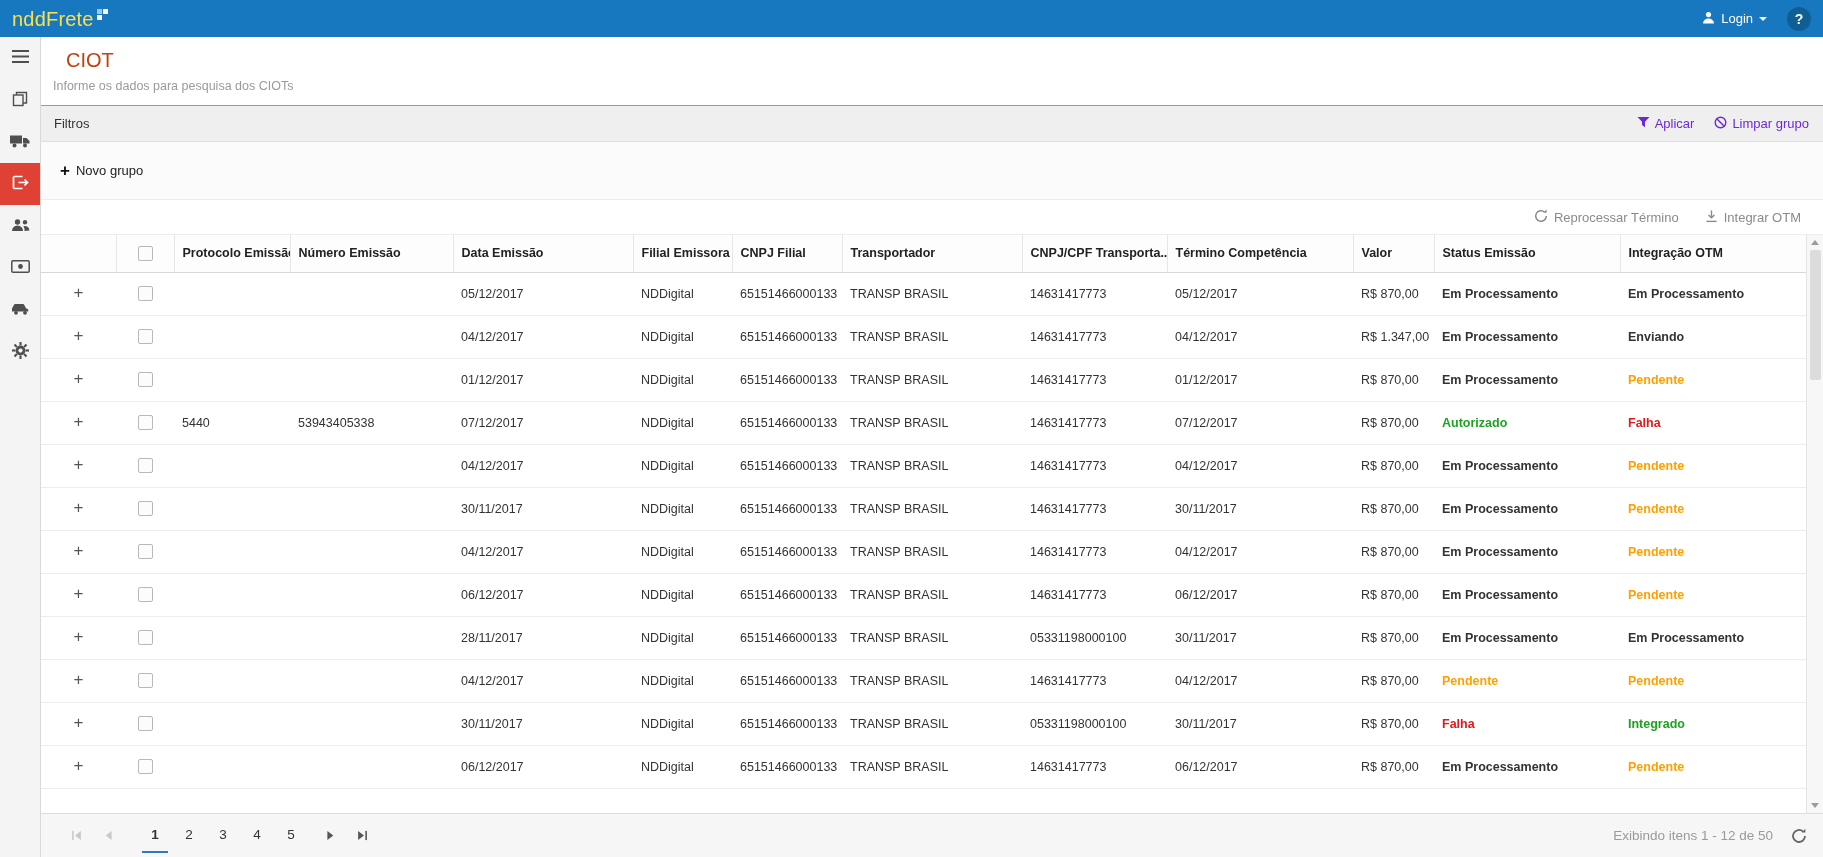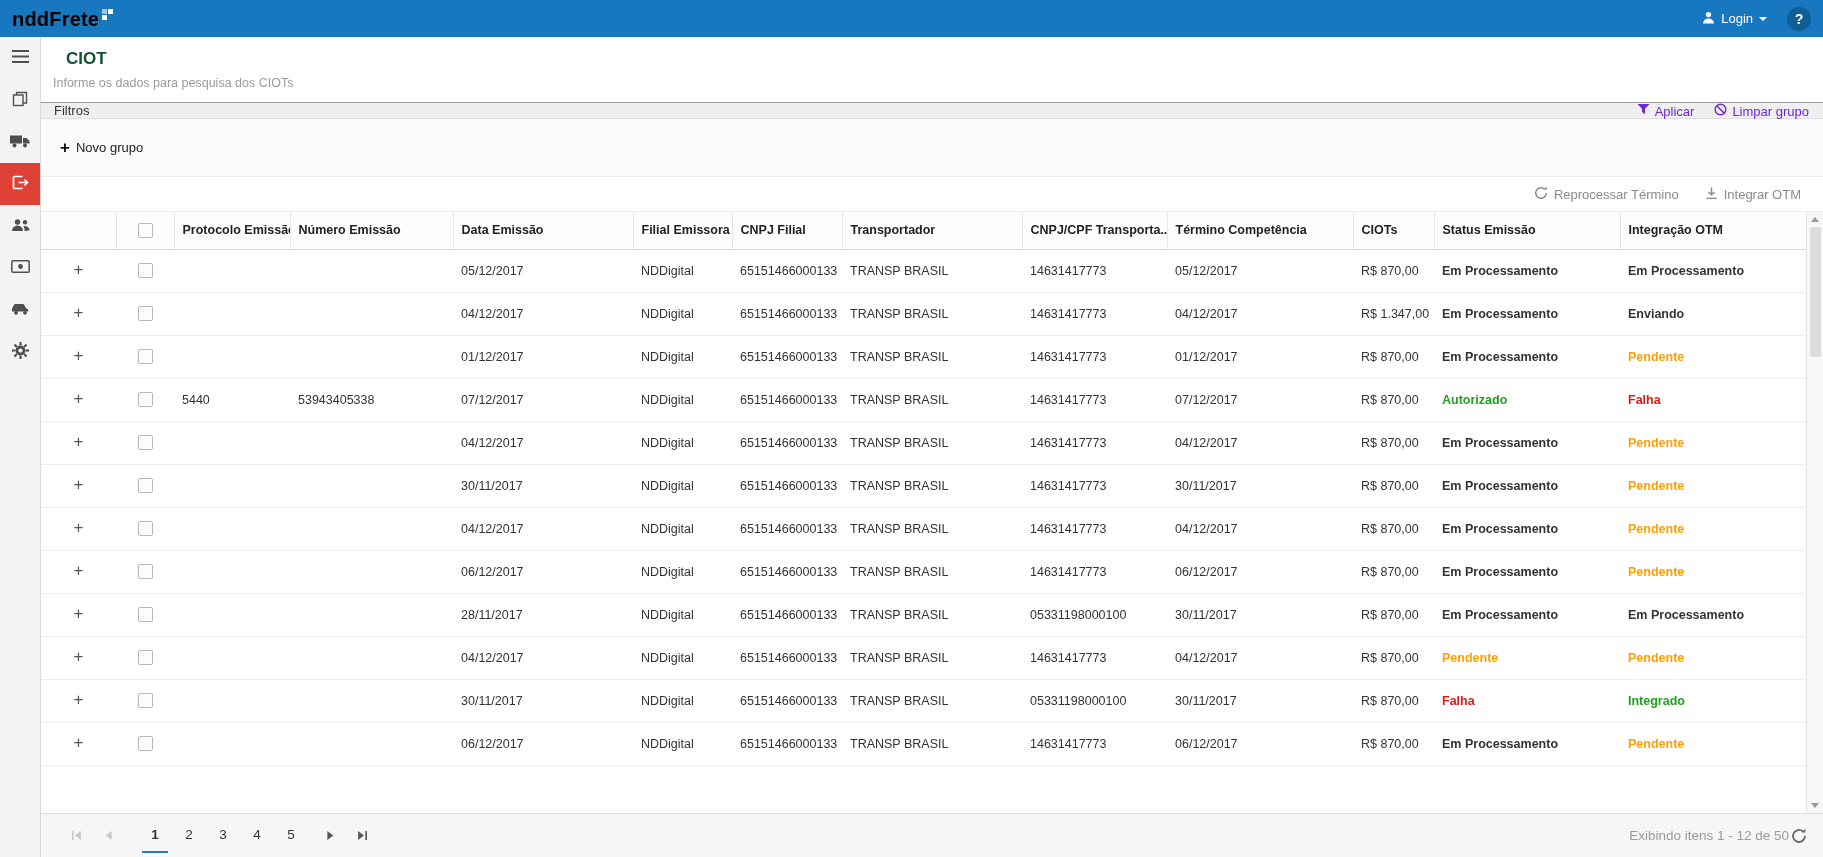--- a/index.html
+++ b/index.html
@@ -9,43 +9,43 @@
     --topbar:#1878bf; --active-sidebar:#df4134;
     --status-dark:#333333; --status-orange:#ffa000;
     --status-green:#21a121; --status-red:#e01a1a;
     --pager-accent:#2a7cbe;
   }
   .app{width:1823px;height:857px;display:flex;flex-direction:column}
 
   
   .topbar{height:37px;background:var(--topbar);display:flex;align-items:center;padding:0 12px;flex:0 0 auto}
   .brand{display:flex;align-items:flex-start;gap:3px;cursor:pointer}
-  .brand-text{color:#000000;font-size:20px;font-weight:bold;line-height:26px;letter-spacing:.2px}
+  .brand-text{color:#fde047;font-size:20px;font-weight:normal;line-height:26px;letter-spacing:.2px}
   .brand-logo{display:grid;grid-template-columns:5px 5px;grid-gap:1px;margin-top:3px}
   .brand-logo i{width:5px;height:5px;background:#fff;display:block}
   .brand-logo i.lt{background:#9ec7e4}
   .brand-logo i.empty{background:transparent}
   .topbar-right{margin-left:auto;display:flex;align-items:center;gap:12px}
   .login-btn{display:flex;align-items:center;gap:6px;color:#fff;font-size:13px;padding:4px 8px;cursor:pointer;border-radius:3px}
   .caret-down{width:0;height:0;border-left:4px solid transparent;border-right:4px solid transparent;border-top:4px solid #fff}
   .help-btn{width:24px;height:24px;border-radius:50%;background:#0f5f95;color:#fff;font-weight:bold;display:flex;align-items:center;justify-content:center;font-size:14px;cursor:pointer}
 
   
   .shell{display:flex;flex:1;min-height:0}
   .sidebar{width:41px;background:#f4f4f4;border-right:1px solid #d9d9d9;display:flex;flex-direction:column;flex:0 0 auto}
   .side-item{height:42px;display:flex;align-items:center;justify-content:center;color:#4f4f4f;cursor:pointer}
   .side-item.active{background:var(--active-sidebar);color:#fff}
 
   
   .content{flex:1;display:flex;flex-direction:column;min-width:0;background:#fff}
   .page-head{padding:12px 0 12px 0;flex:0 0 auto}
-  .page-title{font-size:17px;color:#14532d;font-weight:700;padding-left:25px}
+  .page-title{font-size:20px;color:#c2410c;font-weight:400;padding-left:25px}
   .page-sub{font-size:12.5px;color:#9a9a9a;margin-top:7px;padding-left:12px}
 
-  .filters-bar{height:17px;background:#efefef;border-top:1px solid #9a9a9a;border-bottom:1px solid #e0e0e0;display:flex;align-items:flex-start;padding:0 14px 0 13px;flex:0 0 auto}
+  .filters-bar{height:37px;background:#efefef;border-top:1px solid #9a9a9a;border-bottom:1px solid #e0e0e0;display:flex;align-items:center;padding:0 14px 0 13px;flex:0 0 auto}
   .filters-title{font-size:13px;color:#333}
   .filters-actions{margin-left:auto;display:flex;align-items:center}
   .filter-btn{display:flex;align-items:center;gap:5px;color:#6d28d9;font-size:13px;cursor:pointer;margin-left:20px}
   .filters-body{background:#fbfbfb;border-bottom:1px solid #ececec;height:58px;display:flex;align-items:center;padding-left:19px;flex:0 0 auto}
   .new-group{display:flex;align-items:center;gap:6px;cursor:pointer;color:#222;font-size:13px}
   .plus-glyph{font-size:17px;font-weight:bold;color:#111;line-height:14px}
 
   .grid-toolbar{height:34px;display:flex;align-items:center;justify-content:flex-end;padding-right:22px;gap:26px;flex:0 0 auto}
   .tool-btn{display:flex;align-items:center;gap:6px;color:#8a8a8a;font-size:13px;cursor:pointer}
 
@@ -73,21 +73,21 @@
   .vscroll .arr.down{border-top:5px solid #9a9a9a;margin-top:auto}
   .vscroll .thumb{width:11px;height:130px;background:#dcdcdc;border-radius:2px;cursor:pointer}
 
   
   .pager{height:44px;background:#f6f6f6;border-top:1px solid #dddddd;display:flex;align-items:center;padding:0 16px 0 23px;flex:0 0 auto}
   .pg-btn{width:24px;height:24px;display:flex;align-items:center;justify-content:center;color:#555;cursor:pointer;margin-right:8px}
   .pg-btn.disabled{color:#c9c9c9;cursor:default}
   .pager-pages{display:flex;align-items:center;margin:0 10px}
   .page{min-width:26px;height:34px;display:flex;align-items:center;justify-content:center;font-size:13.5px;color:#333;cursor:pointer;margin:0 4px;border-bottom:2px solid transparent}
   .page.current{border-bottom:2px solid var(--pager-accent);font-weight:bold}
-  .pager-right{margin-left:auto;display:flex;align-items:center;gap:2px}
+  .pager-right{margin-left:auto;display:flex;align-items:center;gap:18px}
   .pager-info{color:#9a9a9a;font-size:13.5px}
   .refresh-btn{color:#666;cursor:pointer;display:flex;align-items:center}
 </style>
 </head>
 <body>
 
 <div class="app">
 
   <header class="topbar">
     <div class="brand">
@@ -283,21 +283,21 @@
               </th>
 
             <th>Protocolo Emissão</th>
                 <th>Número Emissão</th>
                 <th>Data Emissão</th>
                 <th>Filial Emissora</th>
                 <th>CNPJ Filial</th>
                 <th>Transportador</th>
                 <th>CNPJ/CPF Transporta...</th>
                 <th>Término Competência</th>
-                <th>CIOTs</th>
+                <th>Valor</th>
                 <th>Status Emissão</th>
                 <th>Integração OTM</th>
               </tr>
           </thead>
           <tbody>
 
           <tr>
                 <td class="td-expand"><span class="expand">+</span></td>
                 <td class="td-check"><input type="checkbox" style=""></td>
                 <td></td>

